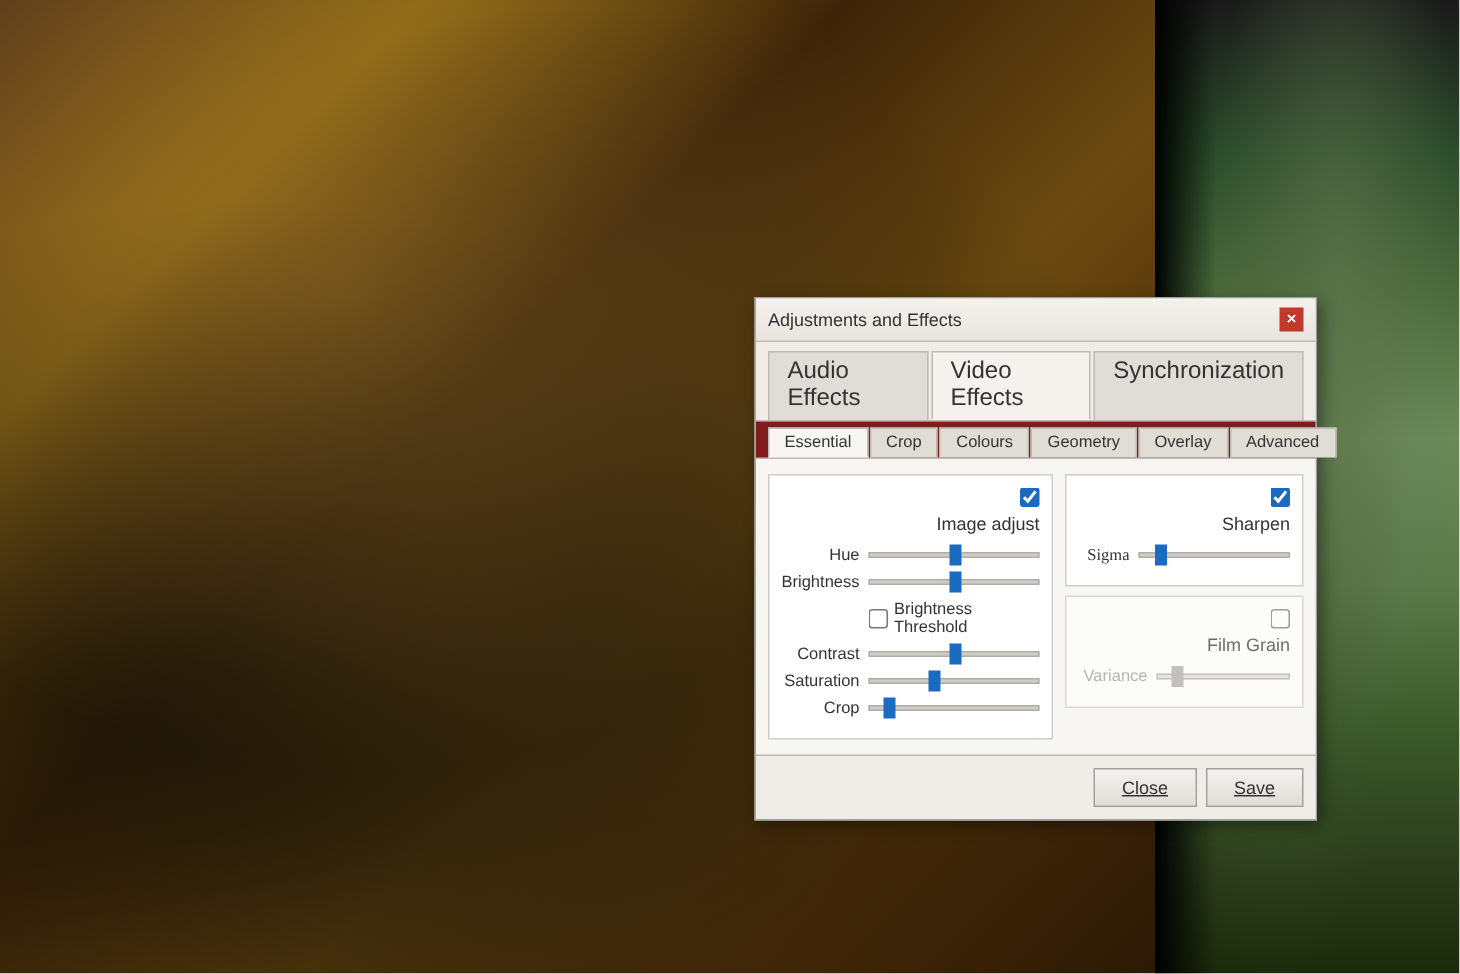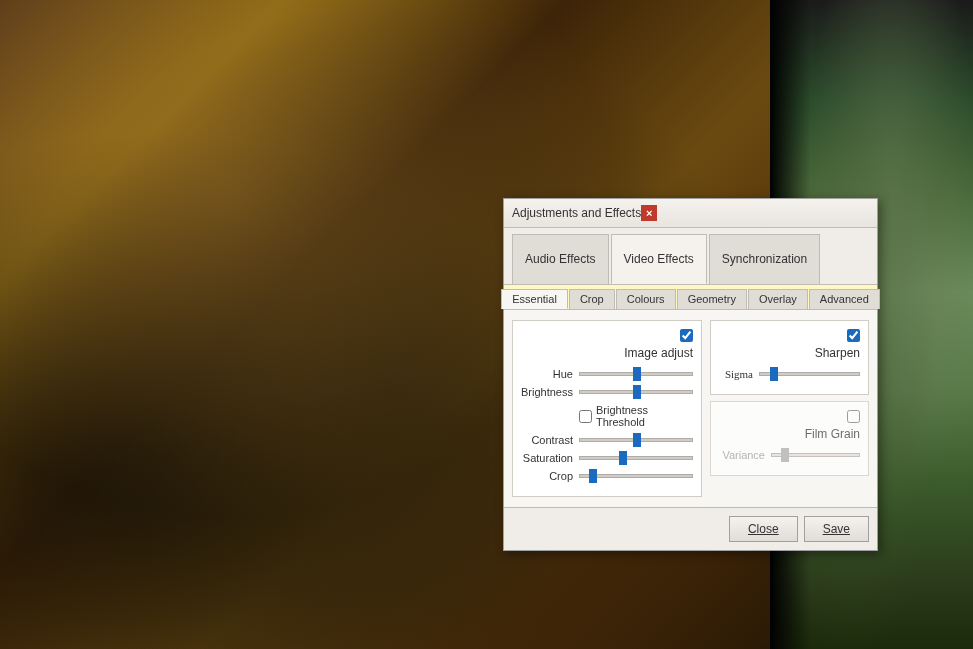--- a/index.html
+++ b/index.html
@@ -59,21 +59,21 @@
       top: 198px;
       left: 503px;
       width: 375px;
       background: #f0ede8;
       border: 1px solid #a0a0a0;
       box-shadow: 3px 3px 10px rgba(0,0,0,0.4);
     }
     .dialog-titlebar {
       display: flex;
       align-items: center;
-      justify-content: flex-start;
+      justify-content: space-between;
       background: linear-gradient(180deg, #f5f2ee 0%, #e8e4de 100%);
       border-bottom: 1px solid #c0bbb4;
       padding: 6px 8px;
     }
     .dialog-title {
       font-size: 12px;
       color: #333;
       font-weight: normal;
     }
     .dialog-close-btn {
@@ -93,42 +93,41 @@
 
     
     .tab-bar-main {
       display: flex;
       background: #f0ede8;
       padding: 6px 8px 0;
       border-bottom: 1px solid #c0bbb4;
       gap: 2px;
     }
     .tab-main {
-      padding: 17px 12px;
-      font-size: 12px;
+      padding: 4px 12px;
+      font-size: 16px;
       color: #333;
       cursor: pointer;
       background: #e0dcd6;
       border: 1px solid #c0bbb4;
       border-bottom: none;
     }
     .tab-main.active {
       background: #f5f2ee;
       border-bottom: 1px solid #f5f2ee;
       position: relative;
       z-index: 1;
     }
 
     .tab-bar-sub {
       display: flex;
-      background: #fef9c3;
+      background: #7f1d1d;
       padding: 4px 8px 0;
       border-bottom: 1px solid #c0bbb4;
       gap: 1px;
-      justify-content: center;
     }
     .tab-sub {
       padding: 3px 10px;
       font-size: 11px;
       color: #333;
       cursor: pointer;
       background: #e0dcd6;
       border: 1px solid #c0bbb4;
       border-bottom: none;
     }

